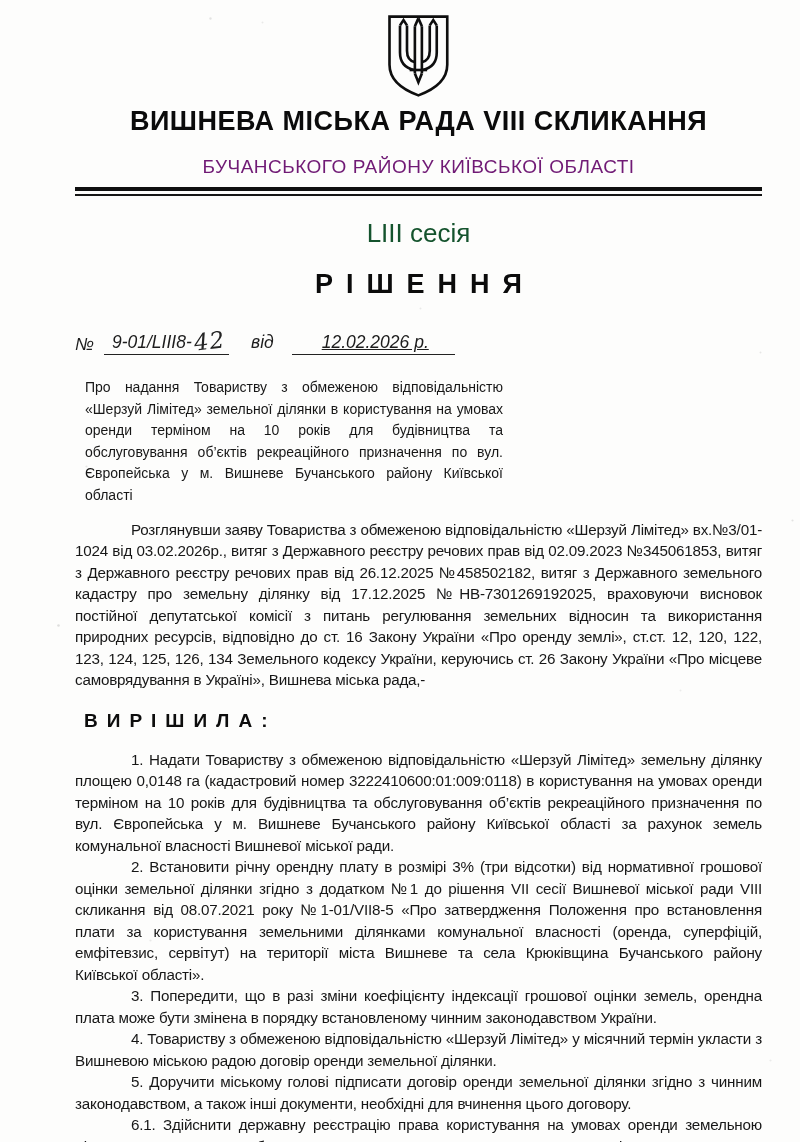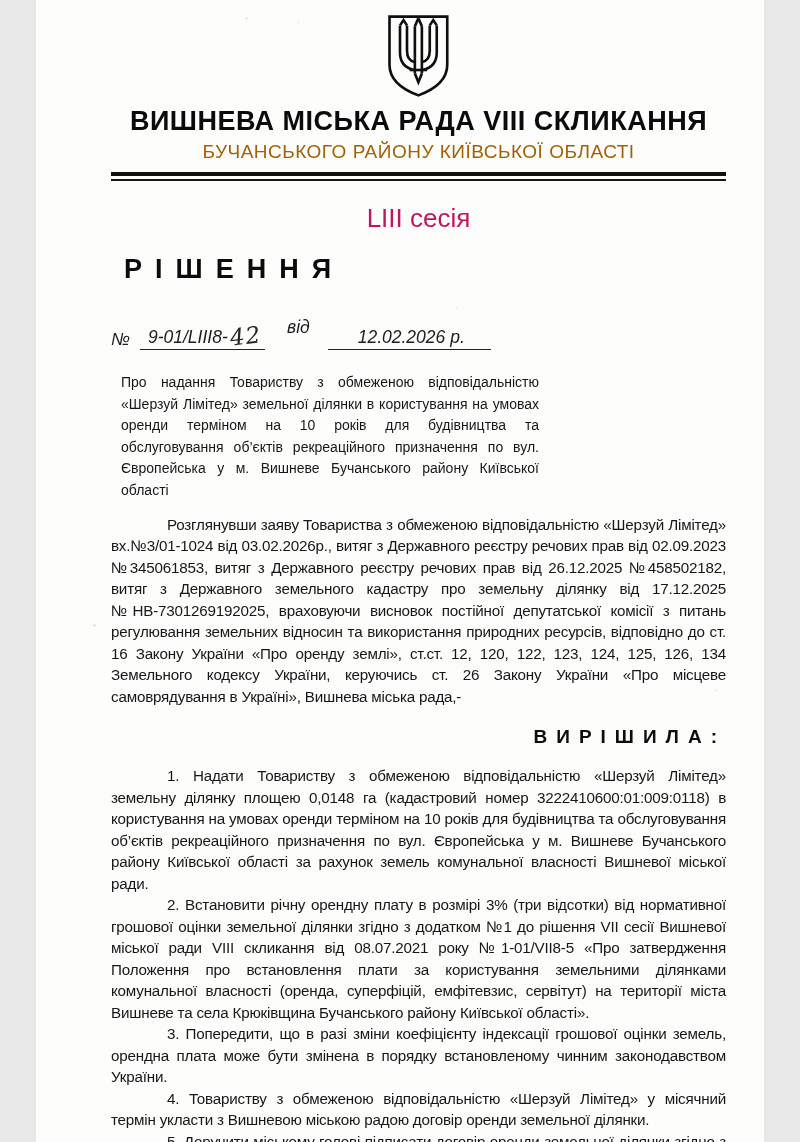--- a/index.html
+++ b/index.html
@@ -1,70 +1,70 @@
 <!DOCTYPE html>
 <html lang="uk"><head>
 <meta charset="utf-8">
 <style>
   html,body{margin:0;padding:0;background:#e8e8e8;}
   .page{
     position:relative;
-    width:728px;height:1142px;
+    width:800px;height:1142px;
     margin:0 auto;
     background:#fdfdfc;
     overflow:hidden;
     font-family:"Liberation Sans", sans-serif;
     color:#1b1b1b;
   }
   .content{padding:14px 38px 0 75px;}
   .emblem-wrap{text-align:center;height:88px;}
   .emblem-wrap svg{height:84px;}
   .council{
     text-align:center;font-weight:bold;font-size:27px;letter-spacing:.5px;
     margin:4px 0 0 0;color:#0b0b0b;
   }
   .district{
-    text-align:center;font-size:19px;letter-spacing:.5px;margin:4px 0 0 0;color:#a16207;
+    text-align:center;font-size:19px;letter-spacing:.5px;margin:19px 0 0 0;color:#701a75;
   }
   .rule{
     margin-top:9px;height:3px;
     border-top:4px solid #101010;border-bottom:2px solid #161616;
   }
   .session{
-    text-align:center;font-size:26px;margin:22px 0 0 0;font-weight:normal;color:#be185d;
+    text-align:center;font-size:26px;margin:22px 0 0 0;font-weight:normal;color:#14532d;
   }
   .doctype{
-    font-size:27px;font-weight:bold;letter-spacing:13px;
+    text-align:center;font-size:27px;font-weight:bold;letter-spacing:13px;
     margin:20px 0 0 0;color:#0b0b0b;text-indent:13px;
   }
   .docmeta{
     margin-top:32px;font-style:italic;font-size:17.5px;color:#1d1d1d;
     display:flex;align-items:flex-end;
   }
   .docmeta .no-sign{margin-right:10px;}
   .u-num{
     border-bottom:1.6px solid #222;padding:0 6px 1px 8px;display:inline-block;
   }
   .handwritten{
     font-family:"DejaVu Serif", serif;font-style:italic;font-size:23px;line-height:14px;
     display:inline-block;transform:rotate(-7deg);position:relative;top:1px;left:2px;
     letter-spacing:1px;color:#242424;
   }
-  .vid{margin:0 18px 12px 22px;}
+  .vid{margin:0 18px 2px 22px;}
   .u-date{
-    border-bottom:1.6px solid #222;padding:0 26px 1px 30px;display:inline-block;
+    border-bottom:1.6px solid #222;padding:0 26px 1px 30px;display:inline-block;text-decoration:underline;
   }
   .subject{
     margin:22px 0 0 10px;width:418px;text-align:justify;
     font-size:14px;line-height:21.6px;color:#171717;
   }
   .bodytext{font-size:15.2px;line-height:21.5px;letter-spacing:-.2px;text-align:justify;color:#171717;}
   .preamble{margin-top:12px;text-indent:56px;}
   .resolved{
-    text-align:right;font-weight:bold;font-size:19px;letter-spacing:9px;
+    text-align:left;font-weight:bold;font-size:19px;letter-spacing:9px;
     margin:19px 0 0 0;text-indent:9px;color:#0d0d0d;
   }
   .items{margin-top:17px;}
   .items p{margin:0;text-indent:56px;}
   
   .speck{
     position:absolute;top:0;left:0;width:1px;height:1px;border-radius:50%;
     box-shadow:
       210px 18px 0 .7px rgba(0,0,0,.10),
       262px 22px 0 .5px rgba(0,0,0,.08),

